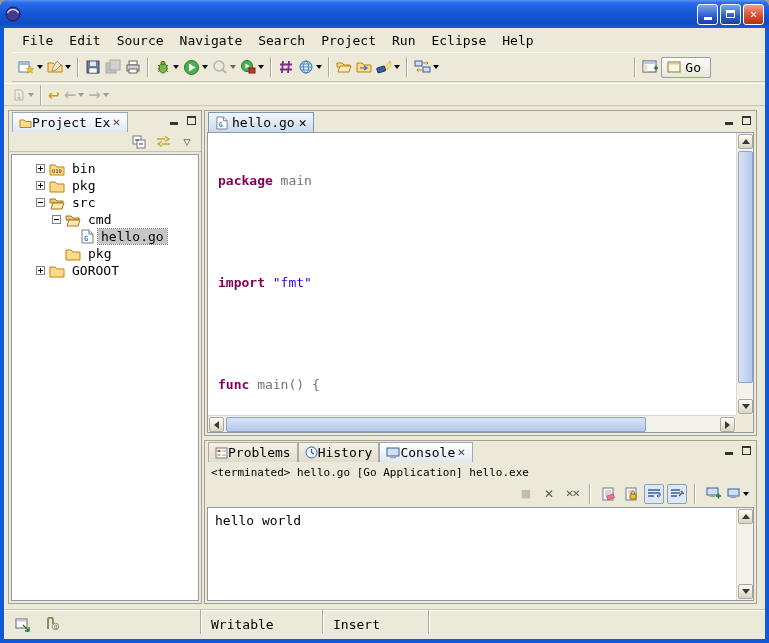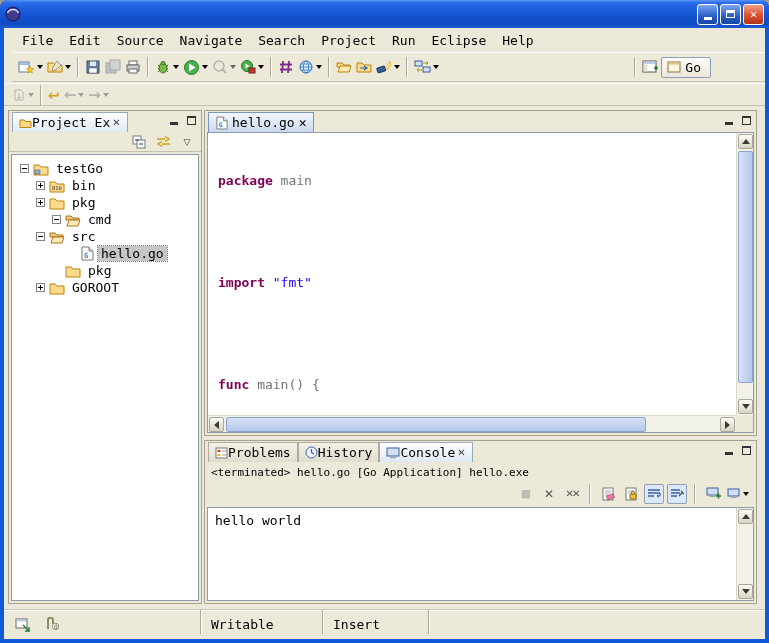--- a/index.html
+++ b/index.html
@@ -329,58 +329,50 @@
             <svg width="15" height="13" viewBox="0 0 15 13">
                 <path d="M1 4 H9 M9 1.5 L13 4 L9 6.5" stroke="#caa315" fill="none" stroke-width="1.4"></path>
                 <path d="M14 9 H6 M6 6.5 L2 9 L6 11.5" stroke="#caa315" fill="none" stroke-width="1.4"></path>
               </svg>
           </span>
           <span class="cbtn">
             <span class="vmenu">▽</span>
           </span>
         </div>
         <div class="tree">
-          <div class="trow" style="padding-left:8px;">
-            <span class="exp"><span class="h"></span></span>
-            <span class="ticon"><svg width="16" height="14" viewBox="0 0 16 14">
-                  <path d="M1 3 h5 l2 2 h7 v8 h-14 z" fill="#ffd98c" stroke="#b8860b"></path>
-                  <rect x="2" y="8" width="5" height="4" fill="#8fb4dd" stroke="#3a5f9e" stroke-width=".6"></rect>
-                </svg></span>
-            <span class="tlabel">testGo</span>
-          </div>
           <div class="trow" style="padding-left:24px;">
             <span class="exp"><span class="h"></span><span class="v"></span></span>
             <span class="ticon"><svg width="16" height="14" viewBox="0 0 16 14">
                   <path d="M1 3 h5 l2 2 h7 v8 h-14 z" fill="#ffd98c" stroke="#b8860b"></path>
                   <text x="3" y="11" font-size="5.5" fill="#333" font-family="monospace">010</text>
                 </svg></span>
             <span class="tlabel">bin</span>
           </div>
           <div class="trow" style="padding-left:24px;">
             <span class="exp"><span class="h"></span><span class="v"></span></span>
             <span class="ticon"><svg width="16" height="14" viewBox="0 0 16 14">
                   <path d="M1 3 h5 l2 2 h7 v8 h-14 z" fill="#ffd98c" stroke="#b8860b"></path>
                 </svg></span>
             <span class="tlabel">pkg</span>
           </div>
+          <div class="trow" style="padding-left:24px;">
+            <span class="exp"><span class="h"></span></span>
+            <span class="ticon"><svg width="16" height="14" viewBox="0 0 16 14">
+                  <path d="M1 3 h5 l2 2 h6 v2 h-13 z" fill="#e8c87a" stroke="#a8761b"></path>
+                  <path d="M2 13 L4 7 H15 L13 13 Z" fill="#ffe9b8" stroke="#a8761b"></path>
+                </svg></span>
+            <span class="tlabel">src</span>
+          </div>
           <div class="trow" style="padding-left:40px;">
             <span class="exp"><span class="h"></span></span>
             <span class="ticon"><svg width="16" height="14" viewBox="0 0 16 14">
                   <path d="M1 3 h5 l2 2 h6 v2 h-13 z" fill="#e8c87a" stroke="#a8761b"></path>
                   <path d="M2 13 L4 7 H15 L13 13 Z" fill="#ffe9b8" stroke="#a8761b"></path>
                 </svg></span>
             <span class="tlabel">cmd</span>
-          </div>
-          <div class="trow" style="padding-left:24px;">
-            <span class="exp"><span class="h"></span></span>
-            <span class="ticon"><svg width="16" height="14" viewBox="0 0 16 14">
-                  <path d="M1 3 h5 l2 2 h6 v2 h-13 z" fill="#e8c87a" stroke="#a8761b"></path>
-                  <path d="M2 13 L4 7 H15 L13 13 Z" fill="#ffe9b8" stroke="#a8761b"></path>
-                </svg></span>
-            <span class="tlabel">src</span>
           </div>
           <div class="trow" style="padding-left:69px;">
             <span class="ticon"><svg width="13" height="15" viewBox="0 0 13 15">
                   <path d="M1 1 H8 L12 5 V14 H1 Z" fill="#fff" stroke="#777"></path>
                   <path d="M8 1 V5 H12" fill="#d8e4f0" stroke="#777"></path>
                   <text x="3" y="12" font-size="7" font-weight="bold" fill="#2a7ae2" font-family="monospace">G</text>
                 </svg></span>
             <span class="tlabel selected">hello.go</span>
           </div>
           <div class="trow" style="padding-left:53px;">

